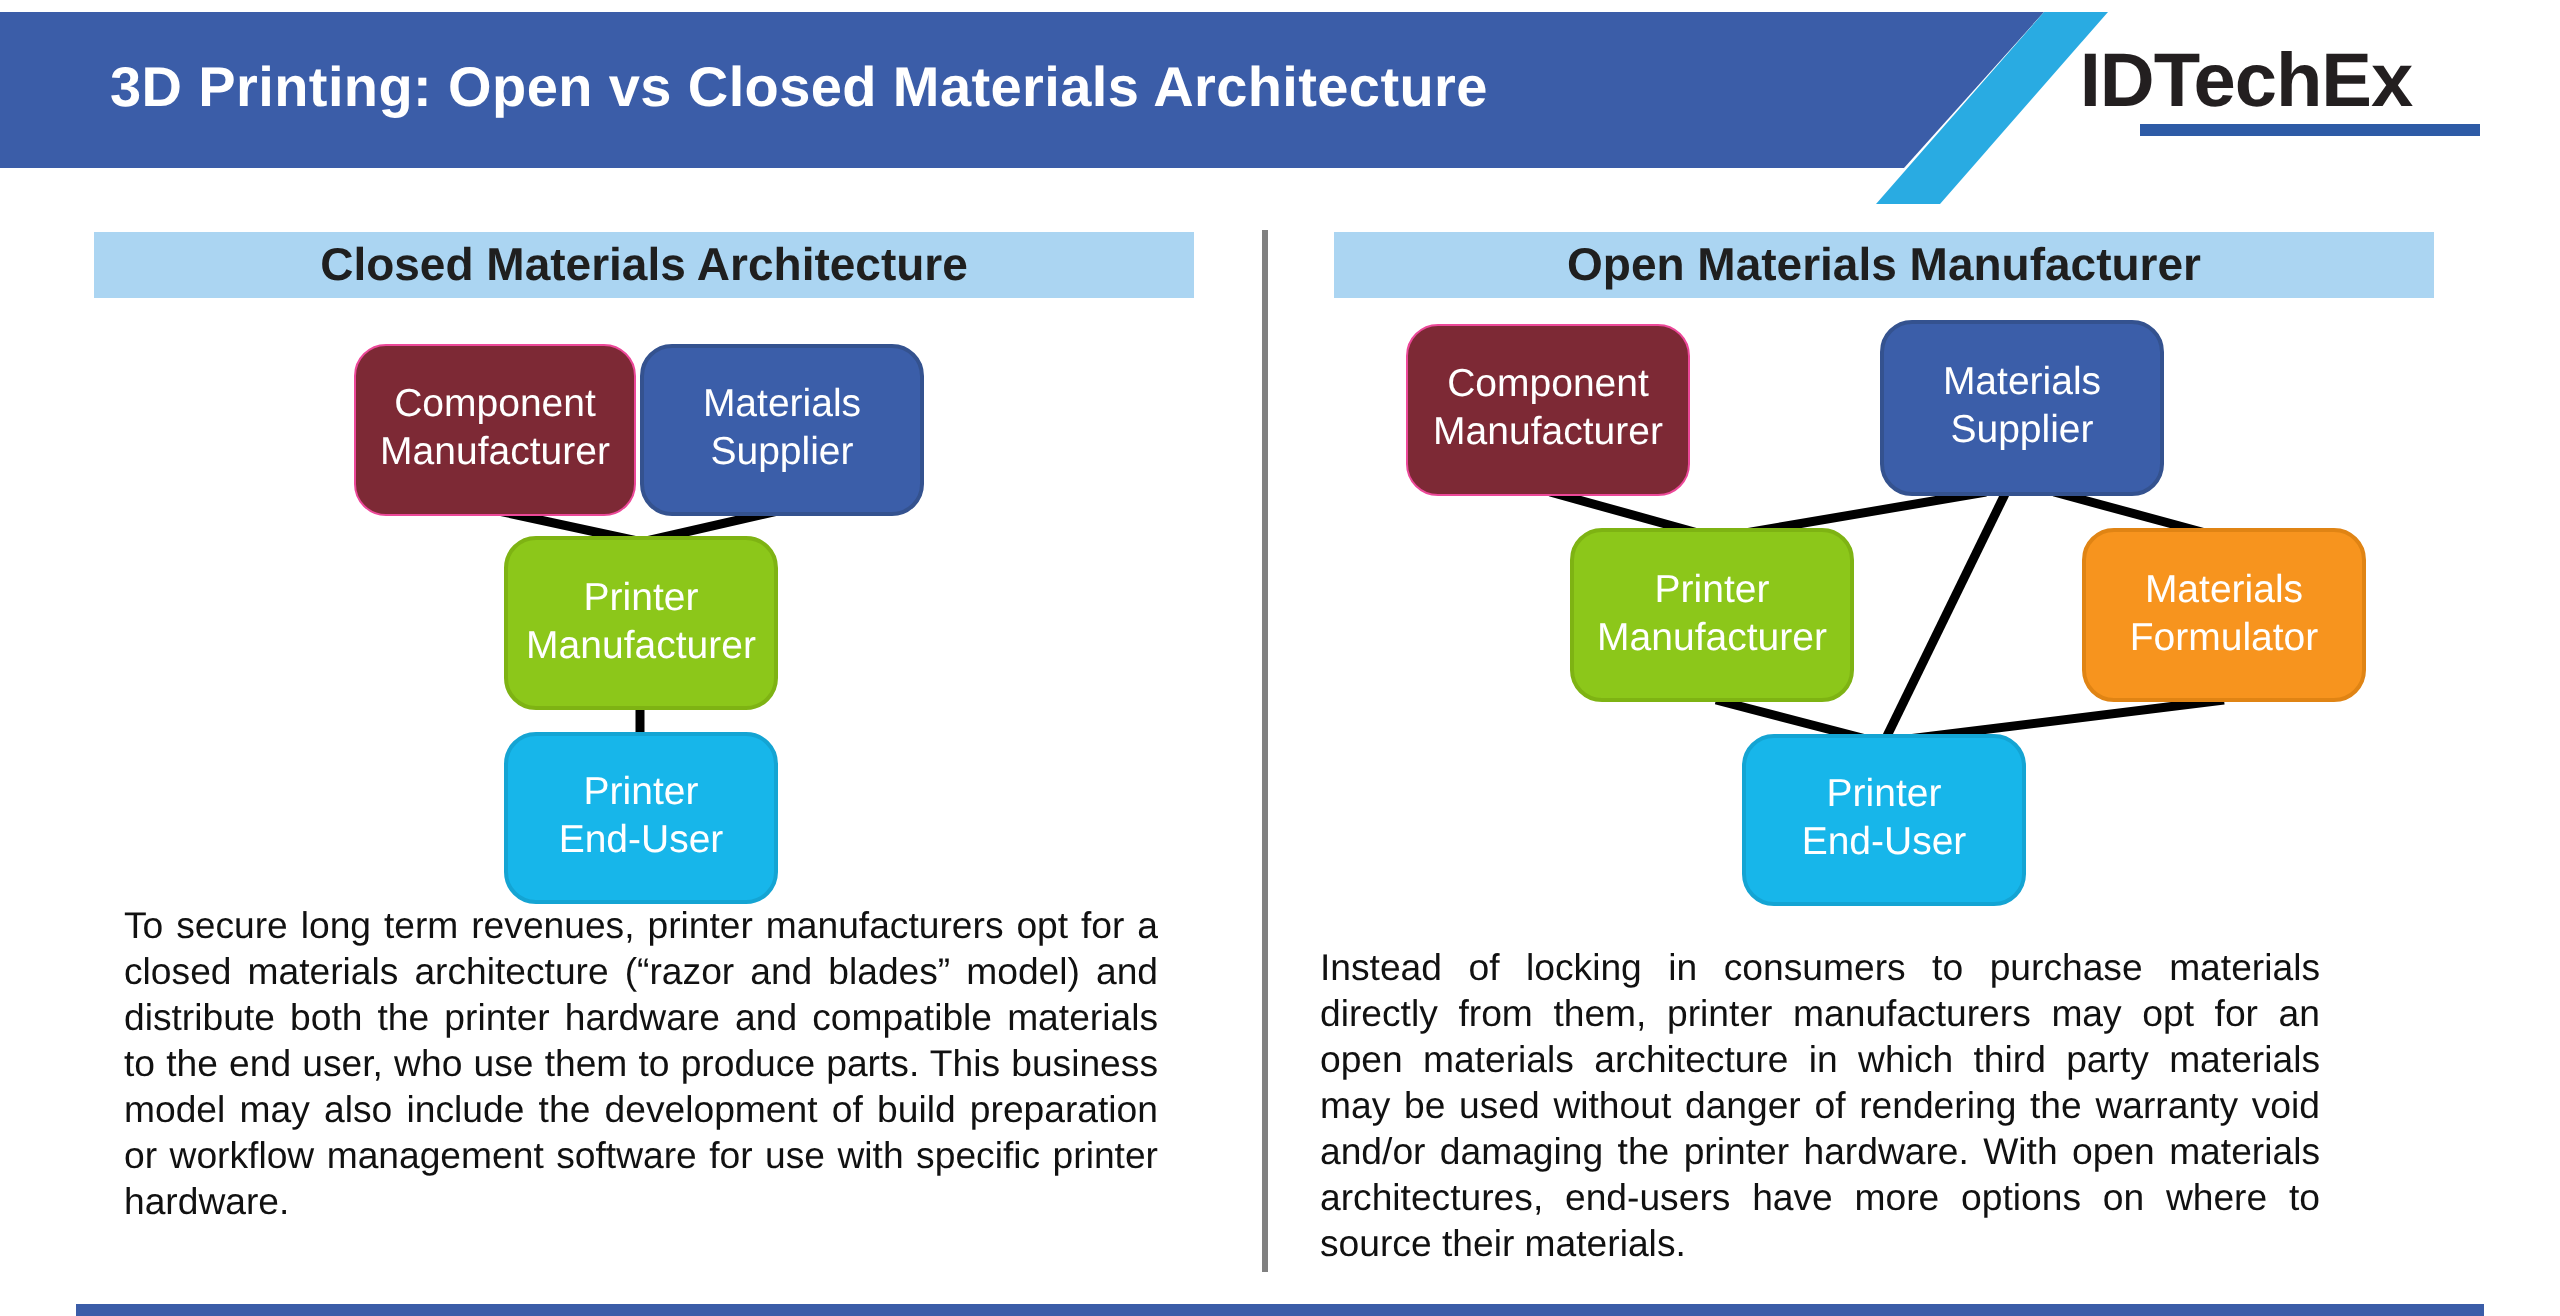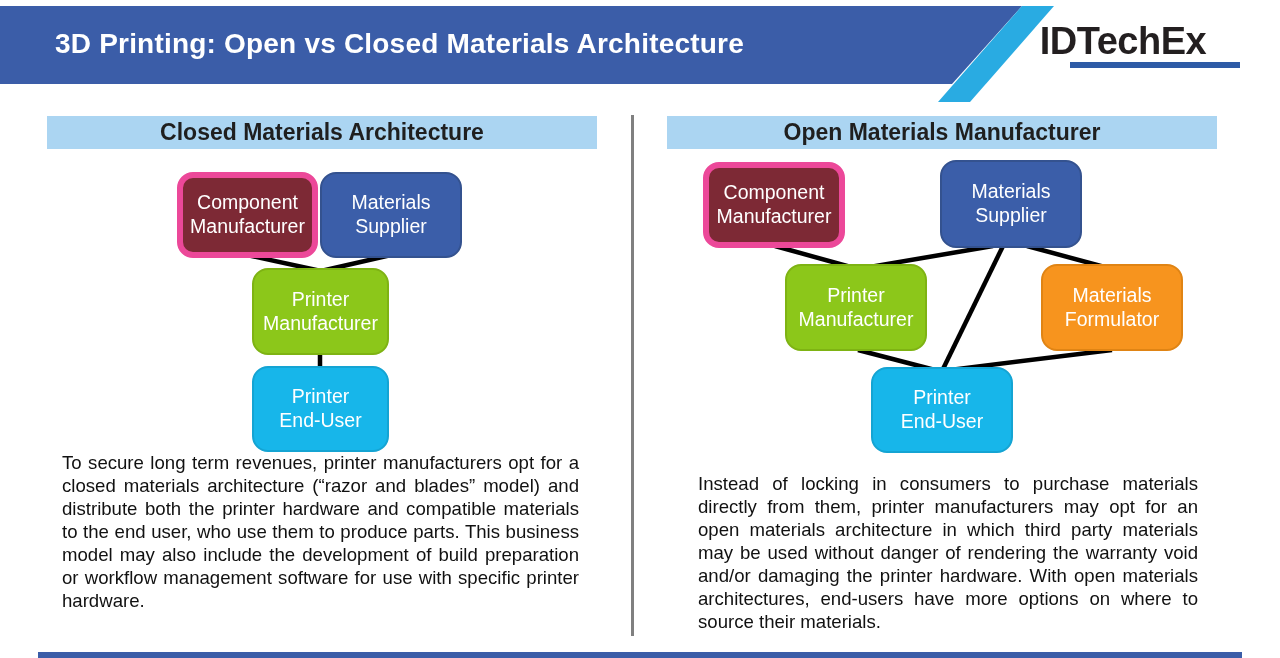--- a/index.html
+++ b/index.html
@@ -62,21 +62,21 @@
   .connectors line { stroke: #000; stroke-width: 4.5; }
 
   
   .node {
     position: absolute; z-index: 2;
     border-radius: 16px;
     display: flex; align-items: center; justify-content: center; text-align: center;
     color: #ffffff; font-size: 19.5px; line-height: 1.22;
     white-space: pre-line;
   }
-  .maroon { background: #7D2935; border: 6px solid #ec4899; }
+  .maroon { background: #7D2935; border: 1px solid #ec4899; }
   .blue   { background: #3B5EA9; border: 2px solid #34528F; }
   .green  { background: #8CC71A; border: 2px solid #7EB313; }
   .cyan   { background: #17B6EA; border: 2px solid #14A4D3; }
   .orange { background: #F7941E; border: 2px solid #E08414; }
 
   
   .n-c-comp { left: 177px; top: 172px; width: 141px; height: 86px; }
   .n-c-sup  { left: 320px; top: 172px; width: 142px; height: 86px; }
   .n-c-prn  { left: 252px; top: 268px; width: 137px; height: 87px; }
   .n-c-end  { left: 252px; top: 366px; width: 137px; height: 86px; }
@@ -88,21 +88,21 @@
   .n-o-form { left: 1041px; top: 264px; width: 142px; height: 87px; }
   .n-o-end  { left: 871px;  top: 367px; width: 142px; height: 86px; }
 
   
   .desc {
     position: absolute; z-index: 2;
     font-size: 18.6px; line-height: 23px; color: #111;
     text-align: justify;
   }
   .desc.closed { left: 62px;  top: 451px; width: 517px; }
-  .desc.open   { left: 698px; top: 472px; width: 500px; }
+  .desc.open   { left: 660px; top: 472px; width: 500px; }
 
   
   .bottom-bar {
     position: absolute; left: 38px; top: 652px; width: 1204px; height: 6px;
     background: #3B5DA8;
   }
 </style>
 </head>
 <body>
 

